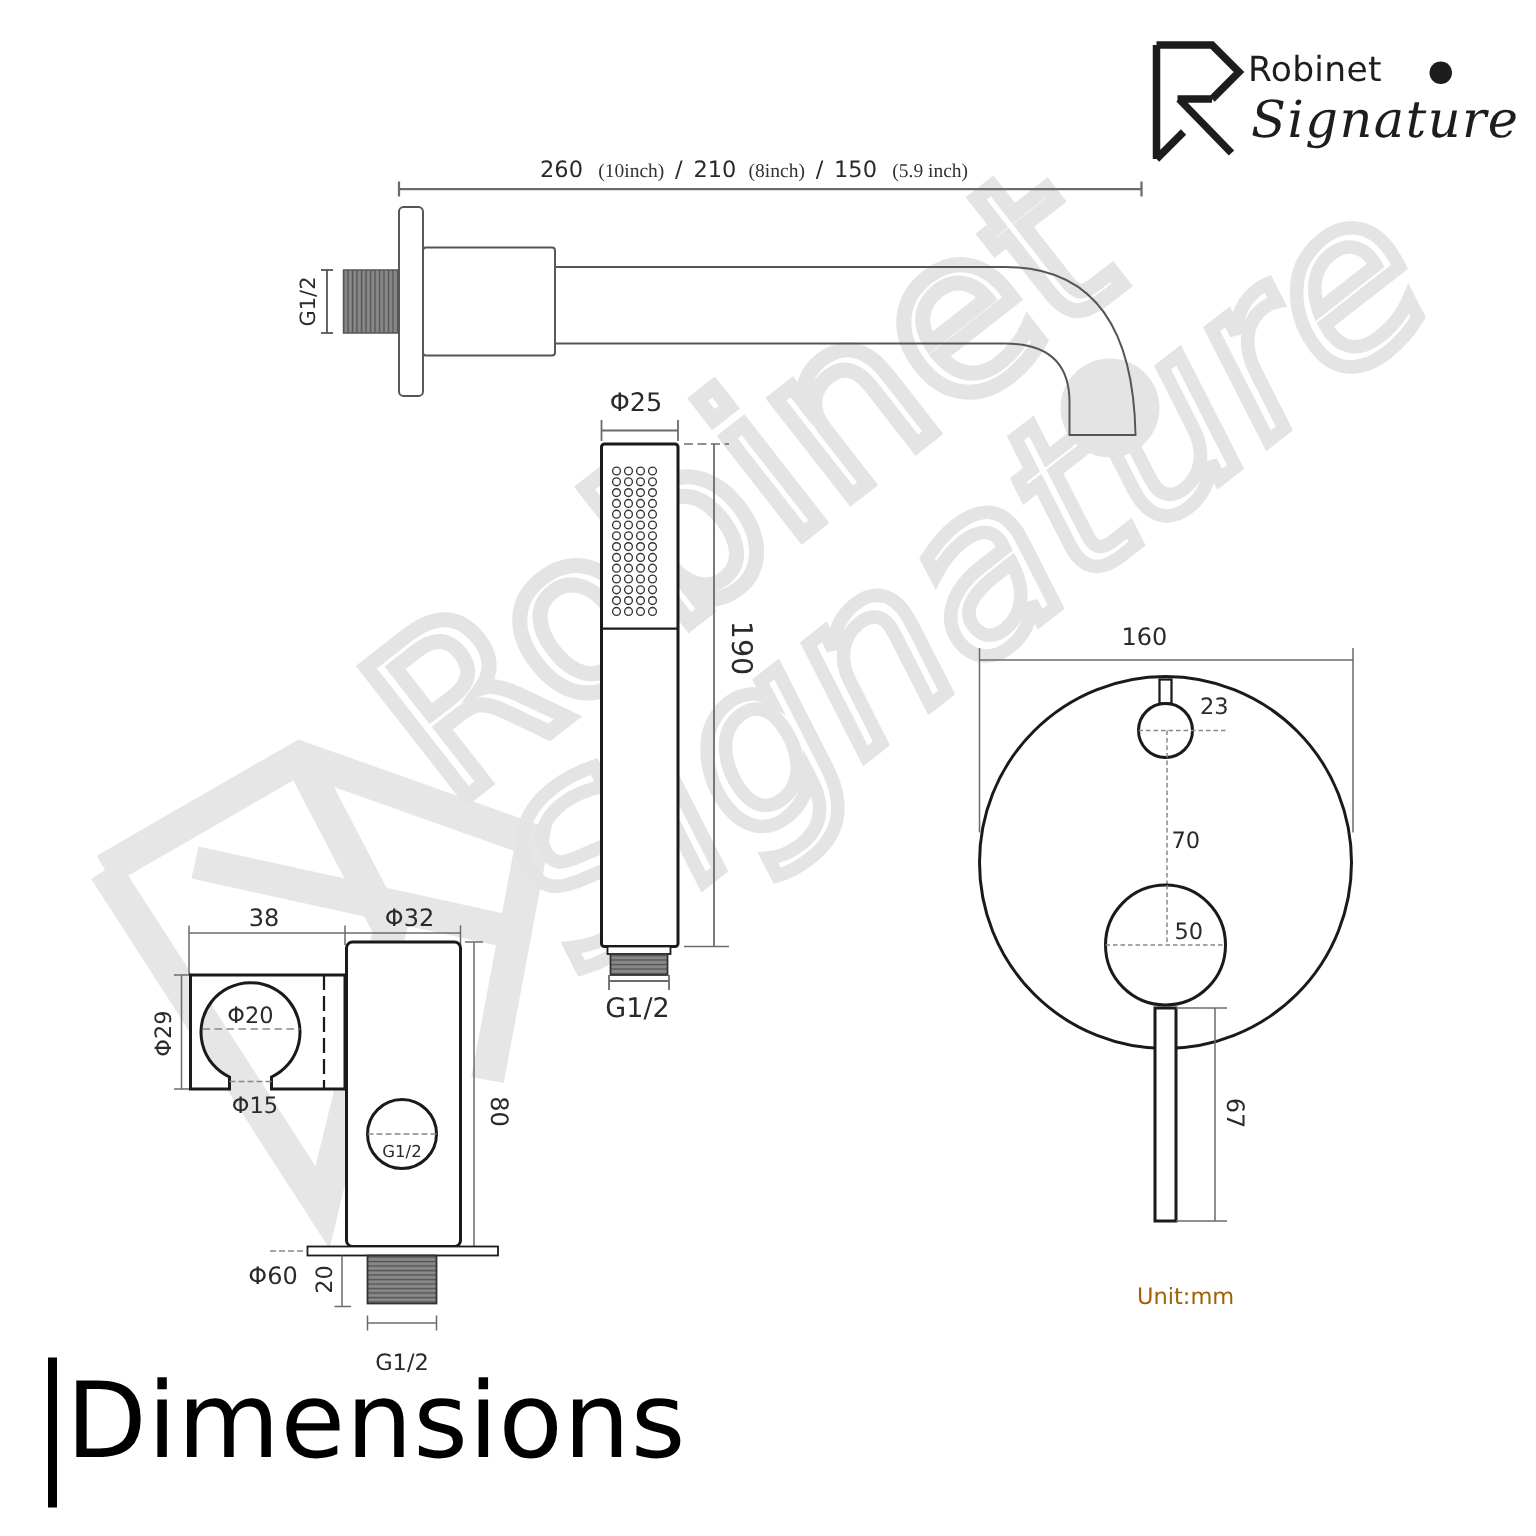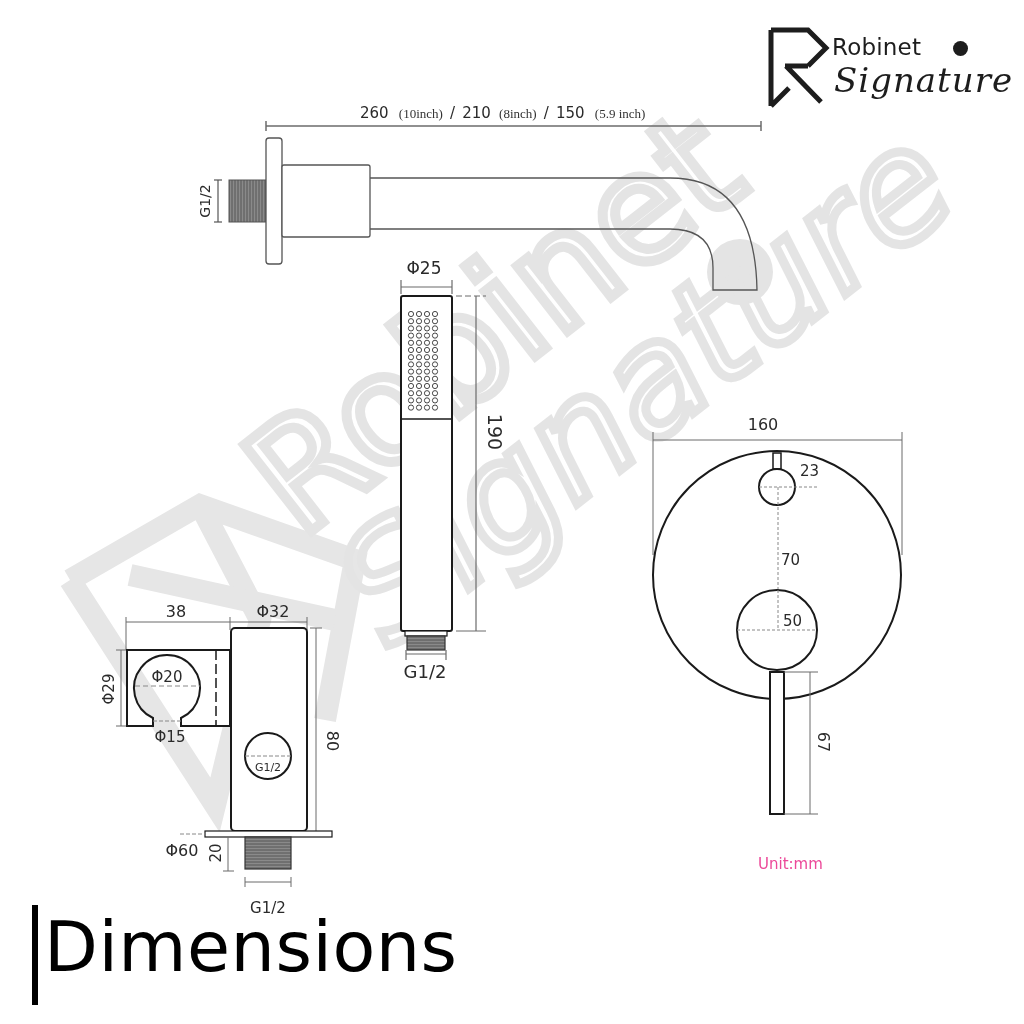--- a/index.html
+++ b/index.html
@@ -6,21 +6,21 @@
   body { width: 1024px; height: 1024px; position: relative; overflow: hidden; font-family: "Liberation Sans", sans-serif; }
   #stage { position: absolute; left: 0; top: 0; width: 1024px; height: 1024px; }
   .dim-text { font-family: "DejaVu Sans", sans-serif; fill: #2a2a2a; }
   .serif-text { font-family: "Liberation Serif", serif; fill: #333; }
   .wm-text { font-family: "DejaVu Sans", sans-serif; fill: none; stroke: #e4e4e4; }
   .logo-brand { position: absolute; left: 832px; top: 34px; font-family: "DejaVu Sans", sans-serif; font-size: 23px; color: #1d1d1d; letter-spacing: 0.2px; }
   .logo-sub { position: absolute; left: 834px; top: 60px; font-family: "DejaVu Serif", serif; font-style: italic; font-size: 34px; color: #1d1d1d; letter-spacing: 1px; }
   .logo-dot { position: absolute; left: 953px; top: 41px; width: 15px; height: 15px; border-radius: 50%; background: #1d1d1d; }
   .title-bar { position: absolute; left: 32px; top: 905px; width: 6px; height: 100px; background: #000; }
   .title { position: absolute; left: 44px; top: 912px; font-family: "DejaVu Sans", sans-serif; font-weight: normal; font-size: 70px; color: #000; letter-spacing: 0.5px; line-height: 1; }
-  .unit { position: absolute; left: 758px; top: 855px; font-family: "DejaVu Sans", sans-serif; font-size: 15px; color: #ec4899; }
+  .unit { position: absolute; left: 758px; top: 855px; font-family: "DejaVu Sans", sans-serif; font-size: 15px; color: #a16207; }
 </style>
 </head>
 <body>
 
 <svg id="stage" viewBox="0 0 1024 1024" xmlns="http://www.w3.org/2000/svg">
   <defs>
     <pattern id="thread" width="3" height="4" patternUnits="userSpaceOnUse">
       <rect width="3" height="4" fill="#8a8a8a"></rect>
       <line x1="1" y1="0" x2="1" y2="4" stroke="#555" stroke-width="1"></line>
     </pattern>

